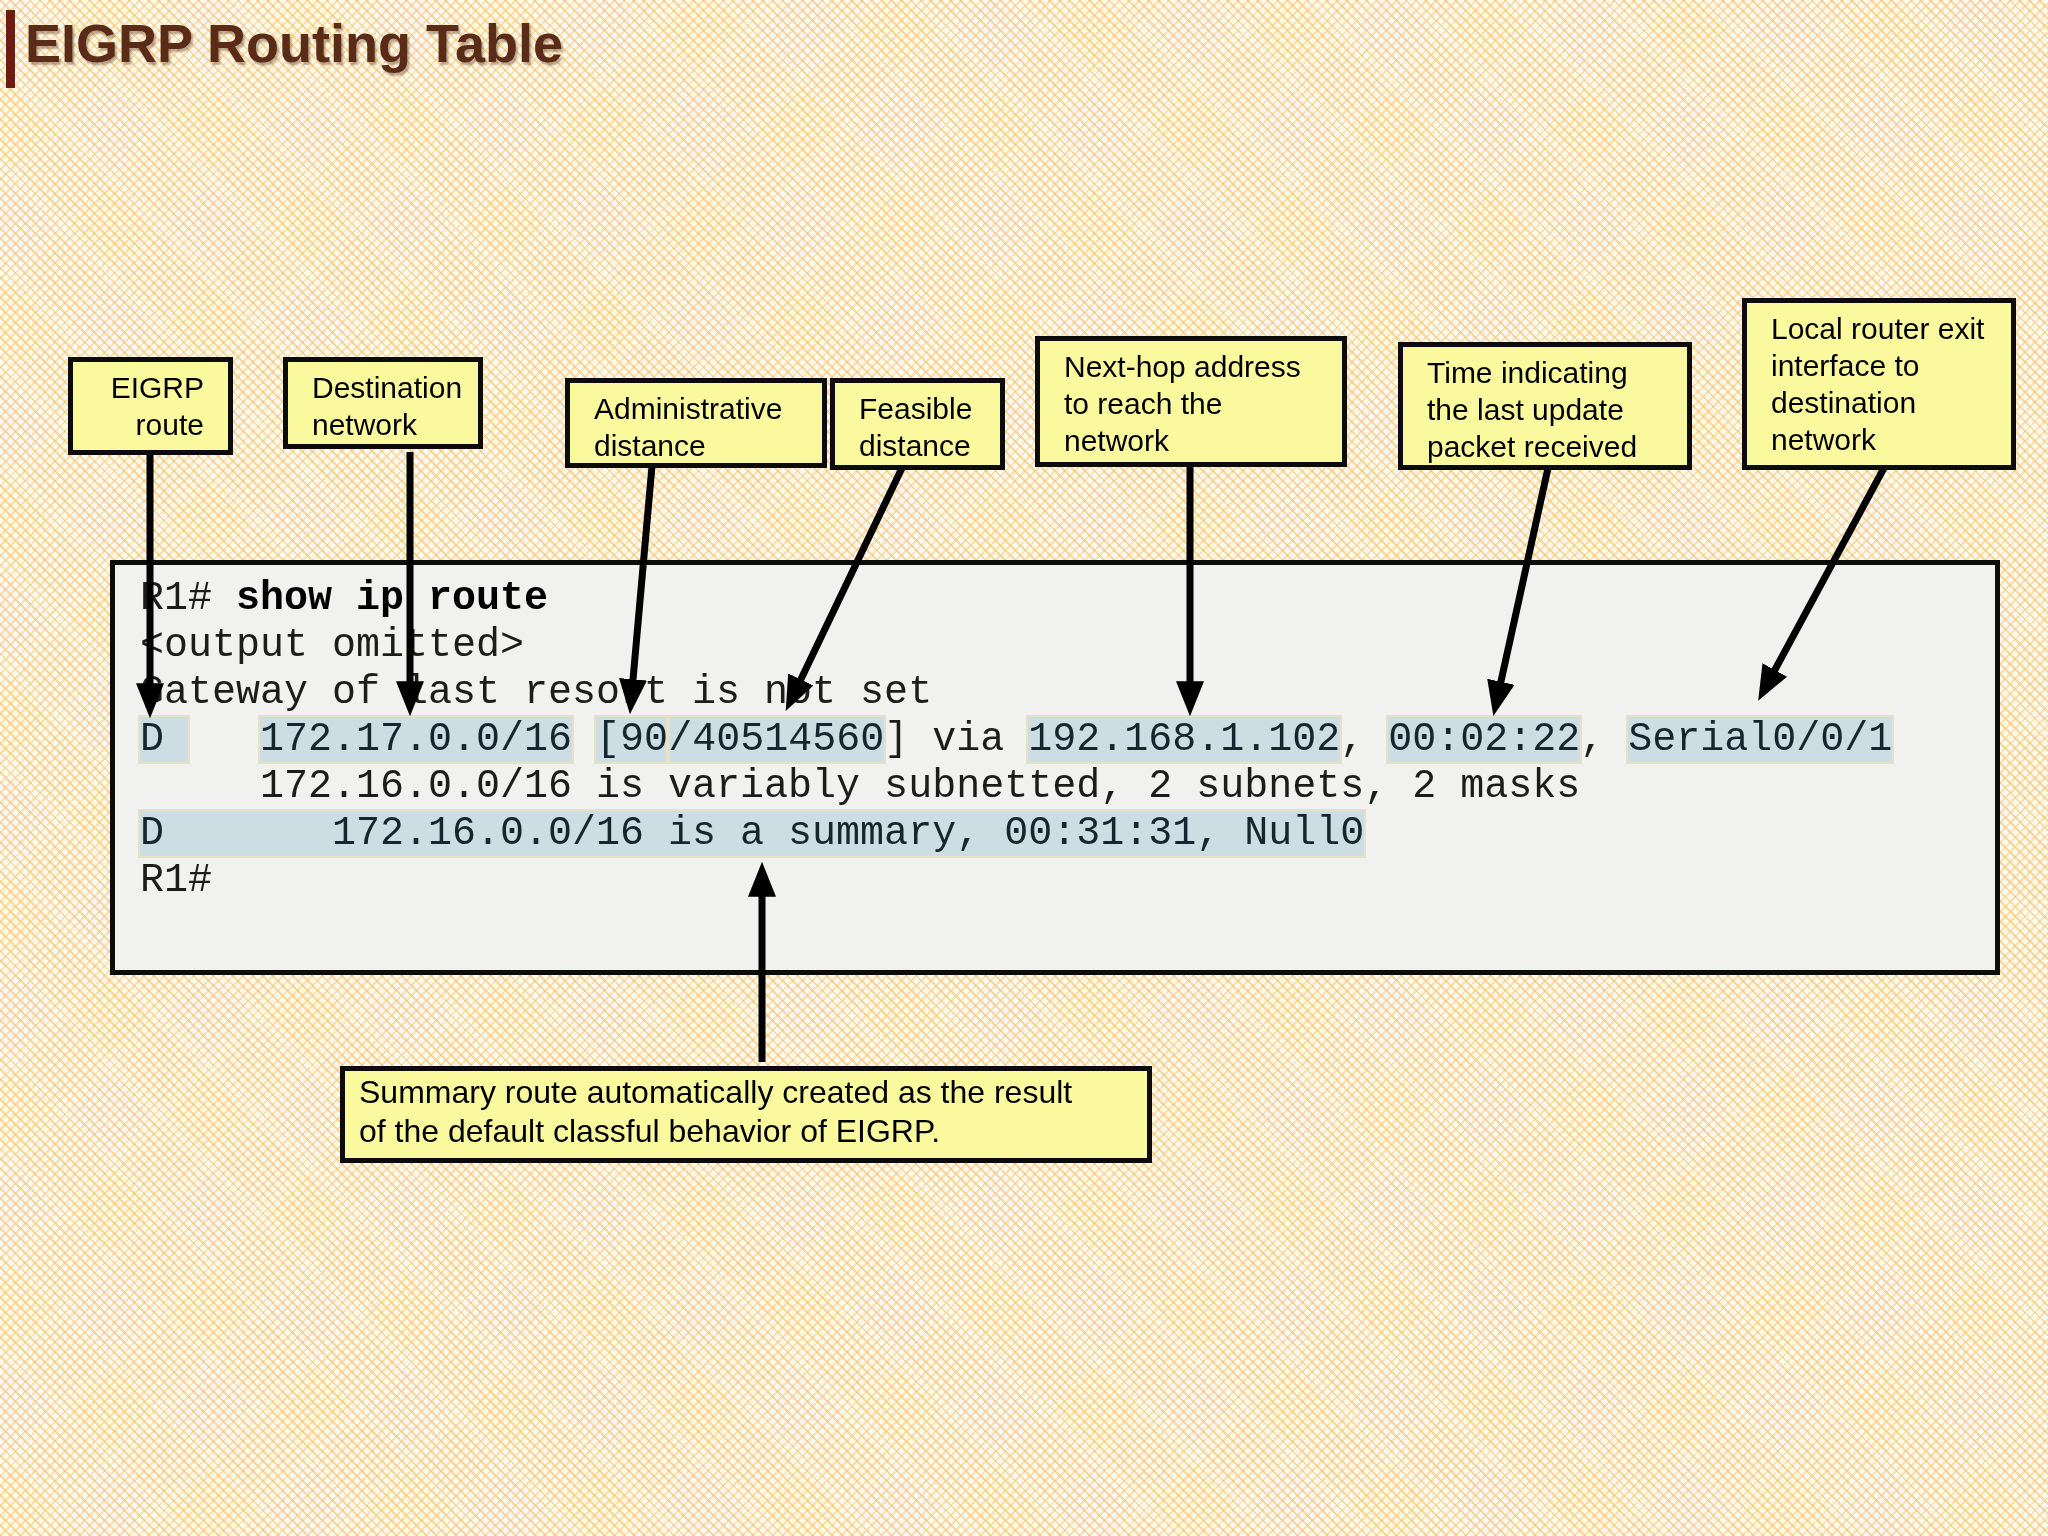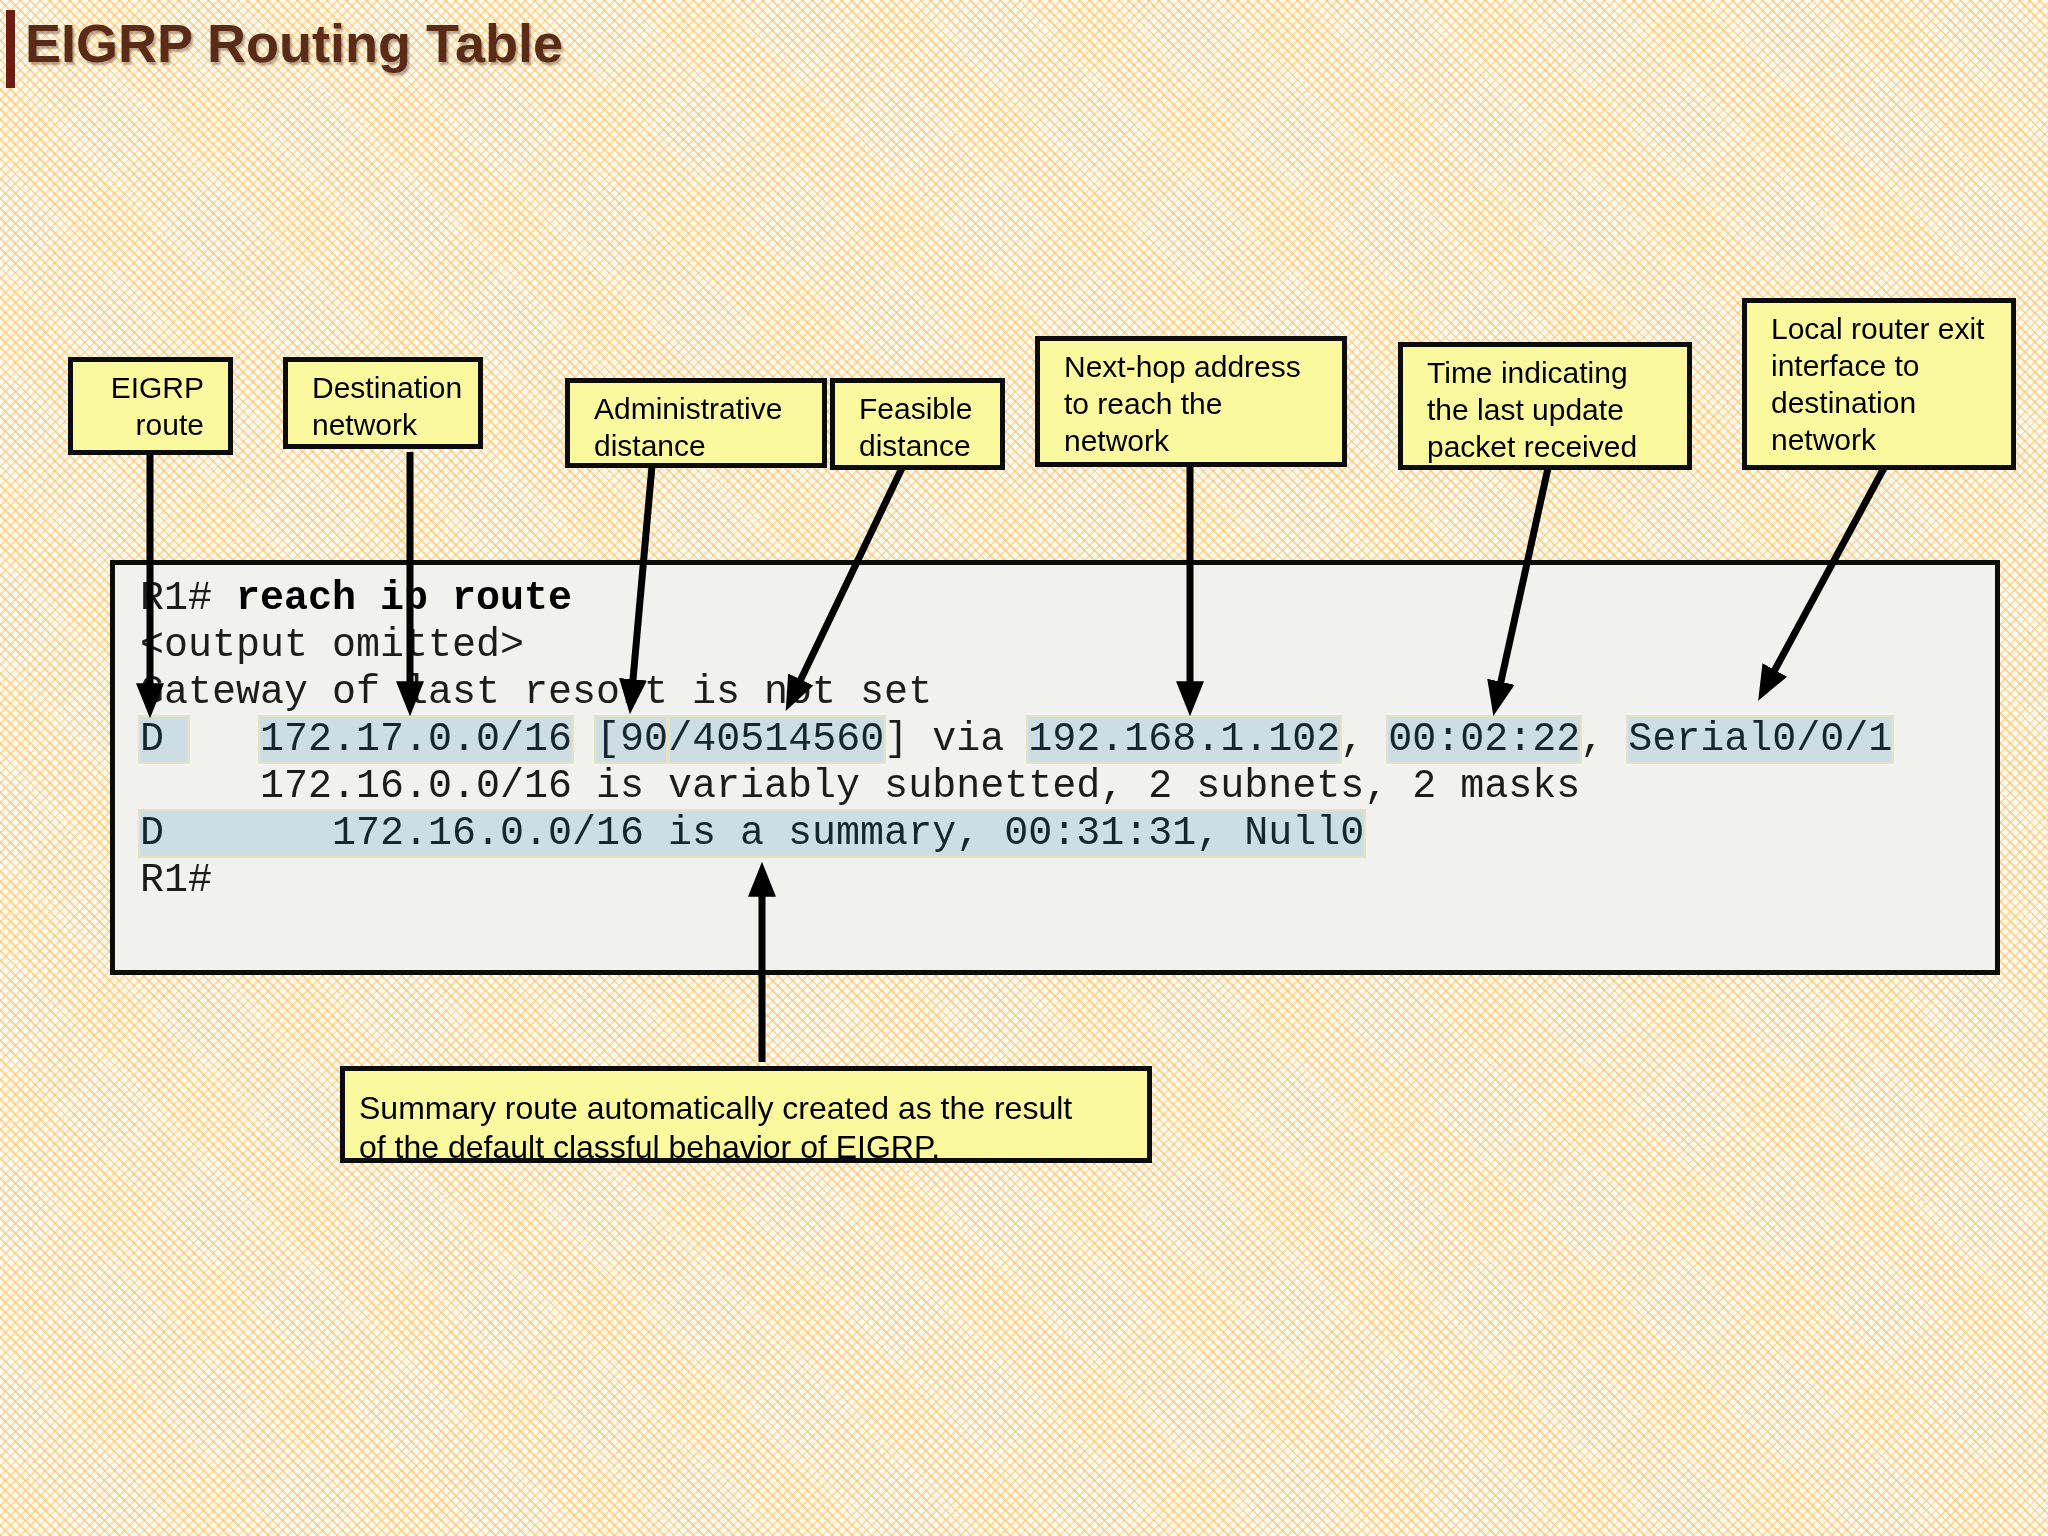--- a/index.html
+++ b/index.html
@@ -32,21 +32,21 @@
   .co-3{left:525px; top:378px; width:262px; height:90px;margin-left:40px;}
   .co-4{left:830px; top:378px; width:175px; height:92px;}
   .co-5{left:1035px;top:336px; width:312px; height:131px;}
   .co-6{left:1398px;top:342px; width:294px; height:128px;}
   .co-7{left:1742px;top:298px; width:274px; height:172px;}
 
   .note-box{
     position:absolute;z-index:10;box-sizing:border-box;
     left:340px;top:1066px;width:812px;height:97px;
     background:#fbf99e;border:5px solid #0c0c0c;
-    padding:18px 14px;font-size:32px;line-height:39px;color:#000;
+    padding:2px 14px;font-size:32px;line-height:39px;color:#000;
     white-space:pre-line;
   }
 
   
   .console-box{
     position:absolute;z-index:2;box-sizing:border-box;
     left:110px;top:560px;width:1890px;height:415px;
     background:#f1f1f0;border:5px solid #0c0c0c;
     padding:10px 0 0 25px;
   }
@@ -82,21 +82,21 @@
   <div class="callout co-6">Time indicating
 the last update
 packet received</div>
   <div class="callout co-7">Local router exit
 interface to
 destination
 network</div>
 
   <div class="console-box">
     <div>
-        <div class="cline"><span>R1# </span><span class="b">reach ip route</span></div>
+        <div class="cline"><span>R1# </span><span class="b">show ip route</span></div>
         <div class="cline"><span>&lt;output omitted&gt;</span></div>
         <div class="cline"><span>Gateway of last resort is not set</span></div>
         <div class="cline"><span class="hl">D </span><span>   </span><span class="hl">172.17.0.0/16</span><span> </span><span class="hl">[90</span><span class="hl">/40514560</span><span>] via </span><span class="hl">192.168.1.102</span><span>, </span><span class="hl">00:02:22</span><span>, </span><span class="hl">Serial0/0/1</span></div>
         <div class="cline"><span>     172.16.0.0/16 is variably subnetted, 2 subnets, 2 masks</span></div>
         <div class="cline"><span class="hl">D       172.16.0.0/16 is a summary, 00:31:31, Null0</span></div>
         <div class="cline"><span>R1#</span></div>
       </div>
   </div>
 
   <div class="note-box">Summary route automatically created as the result

